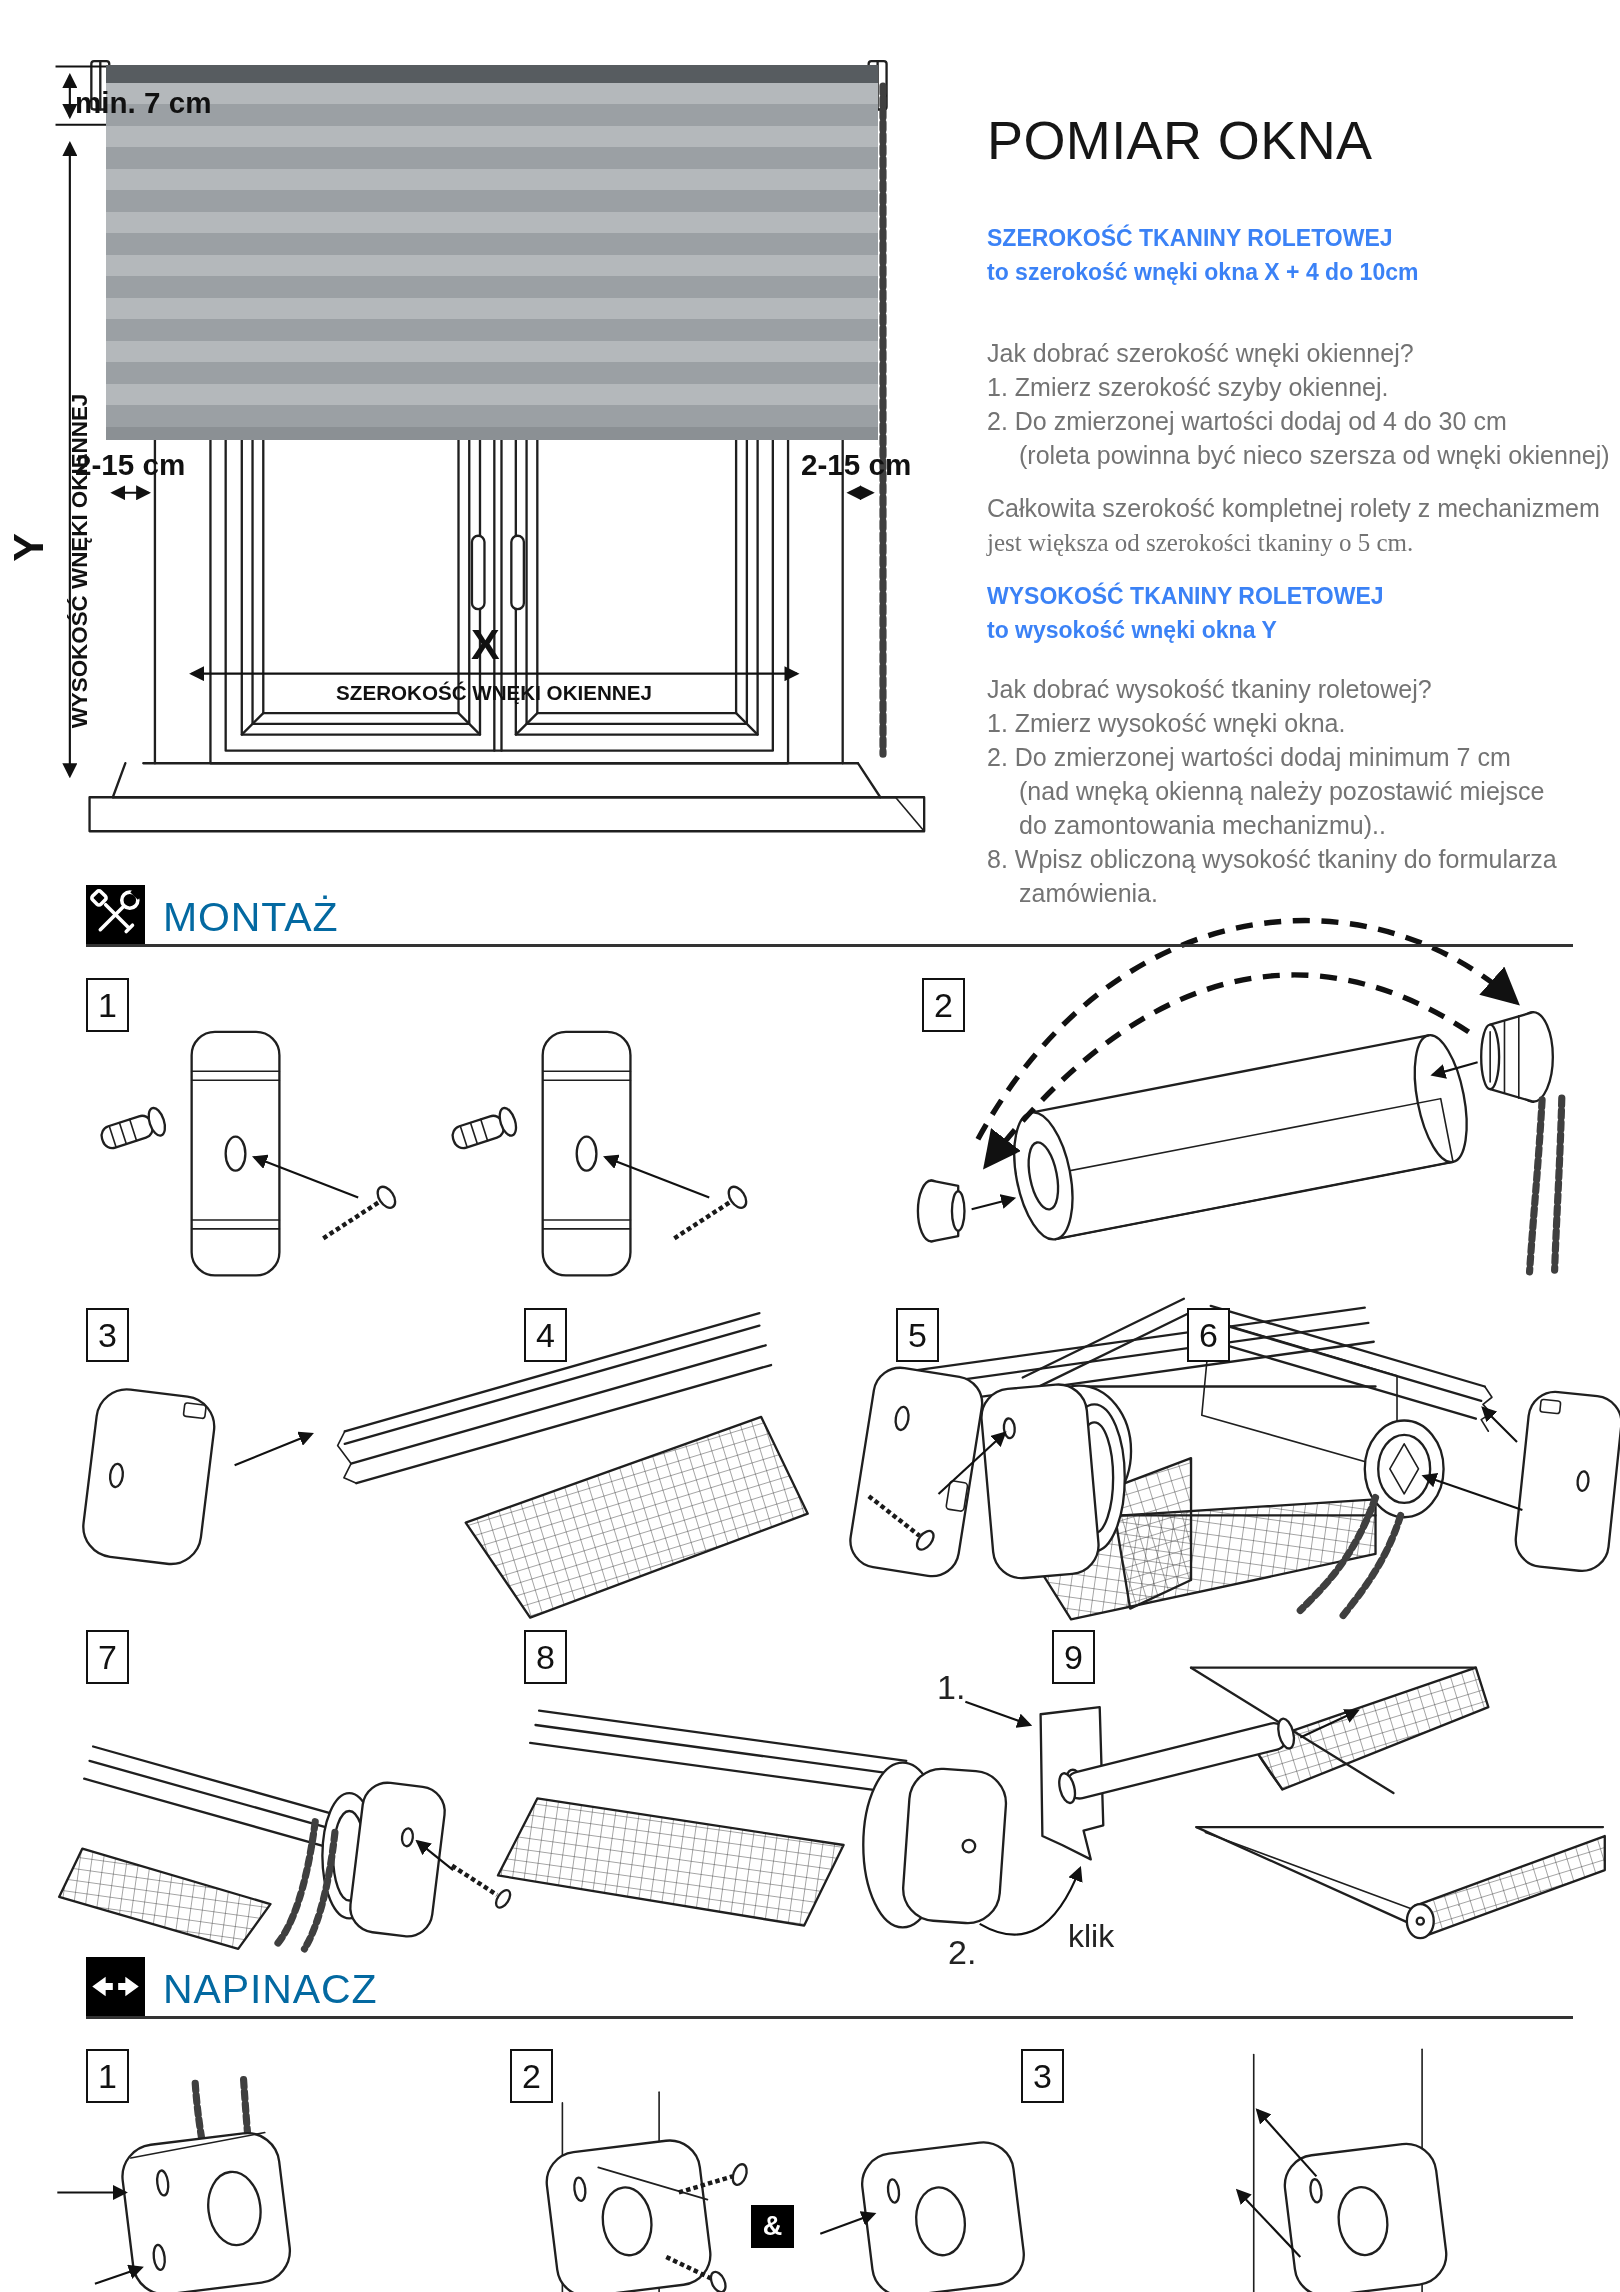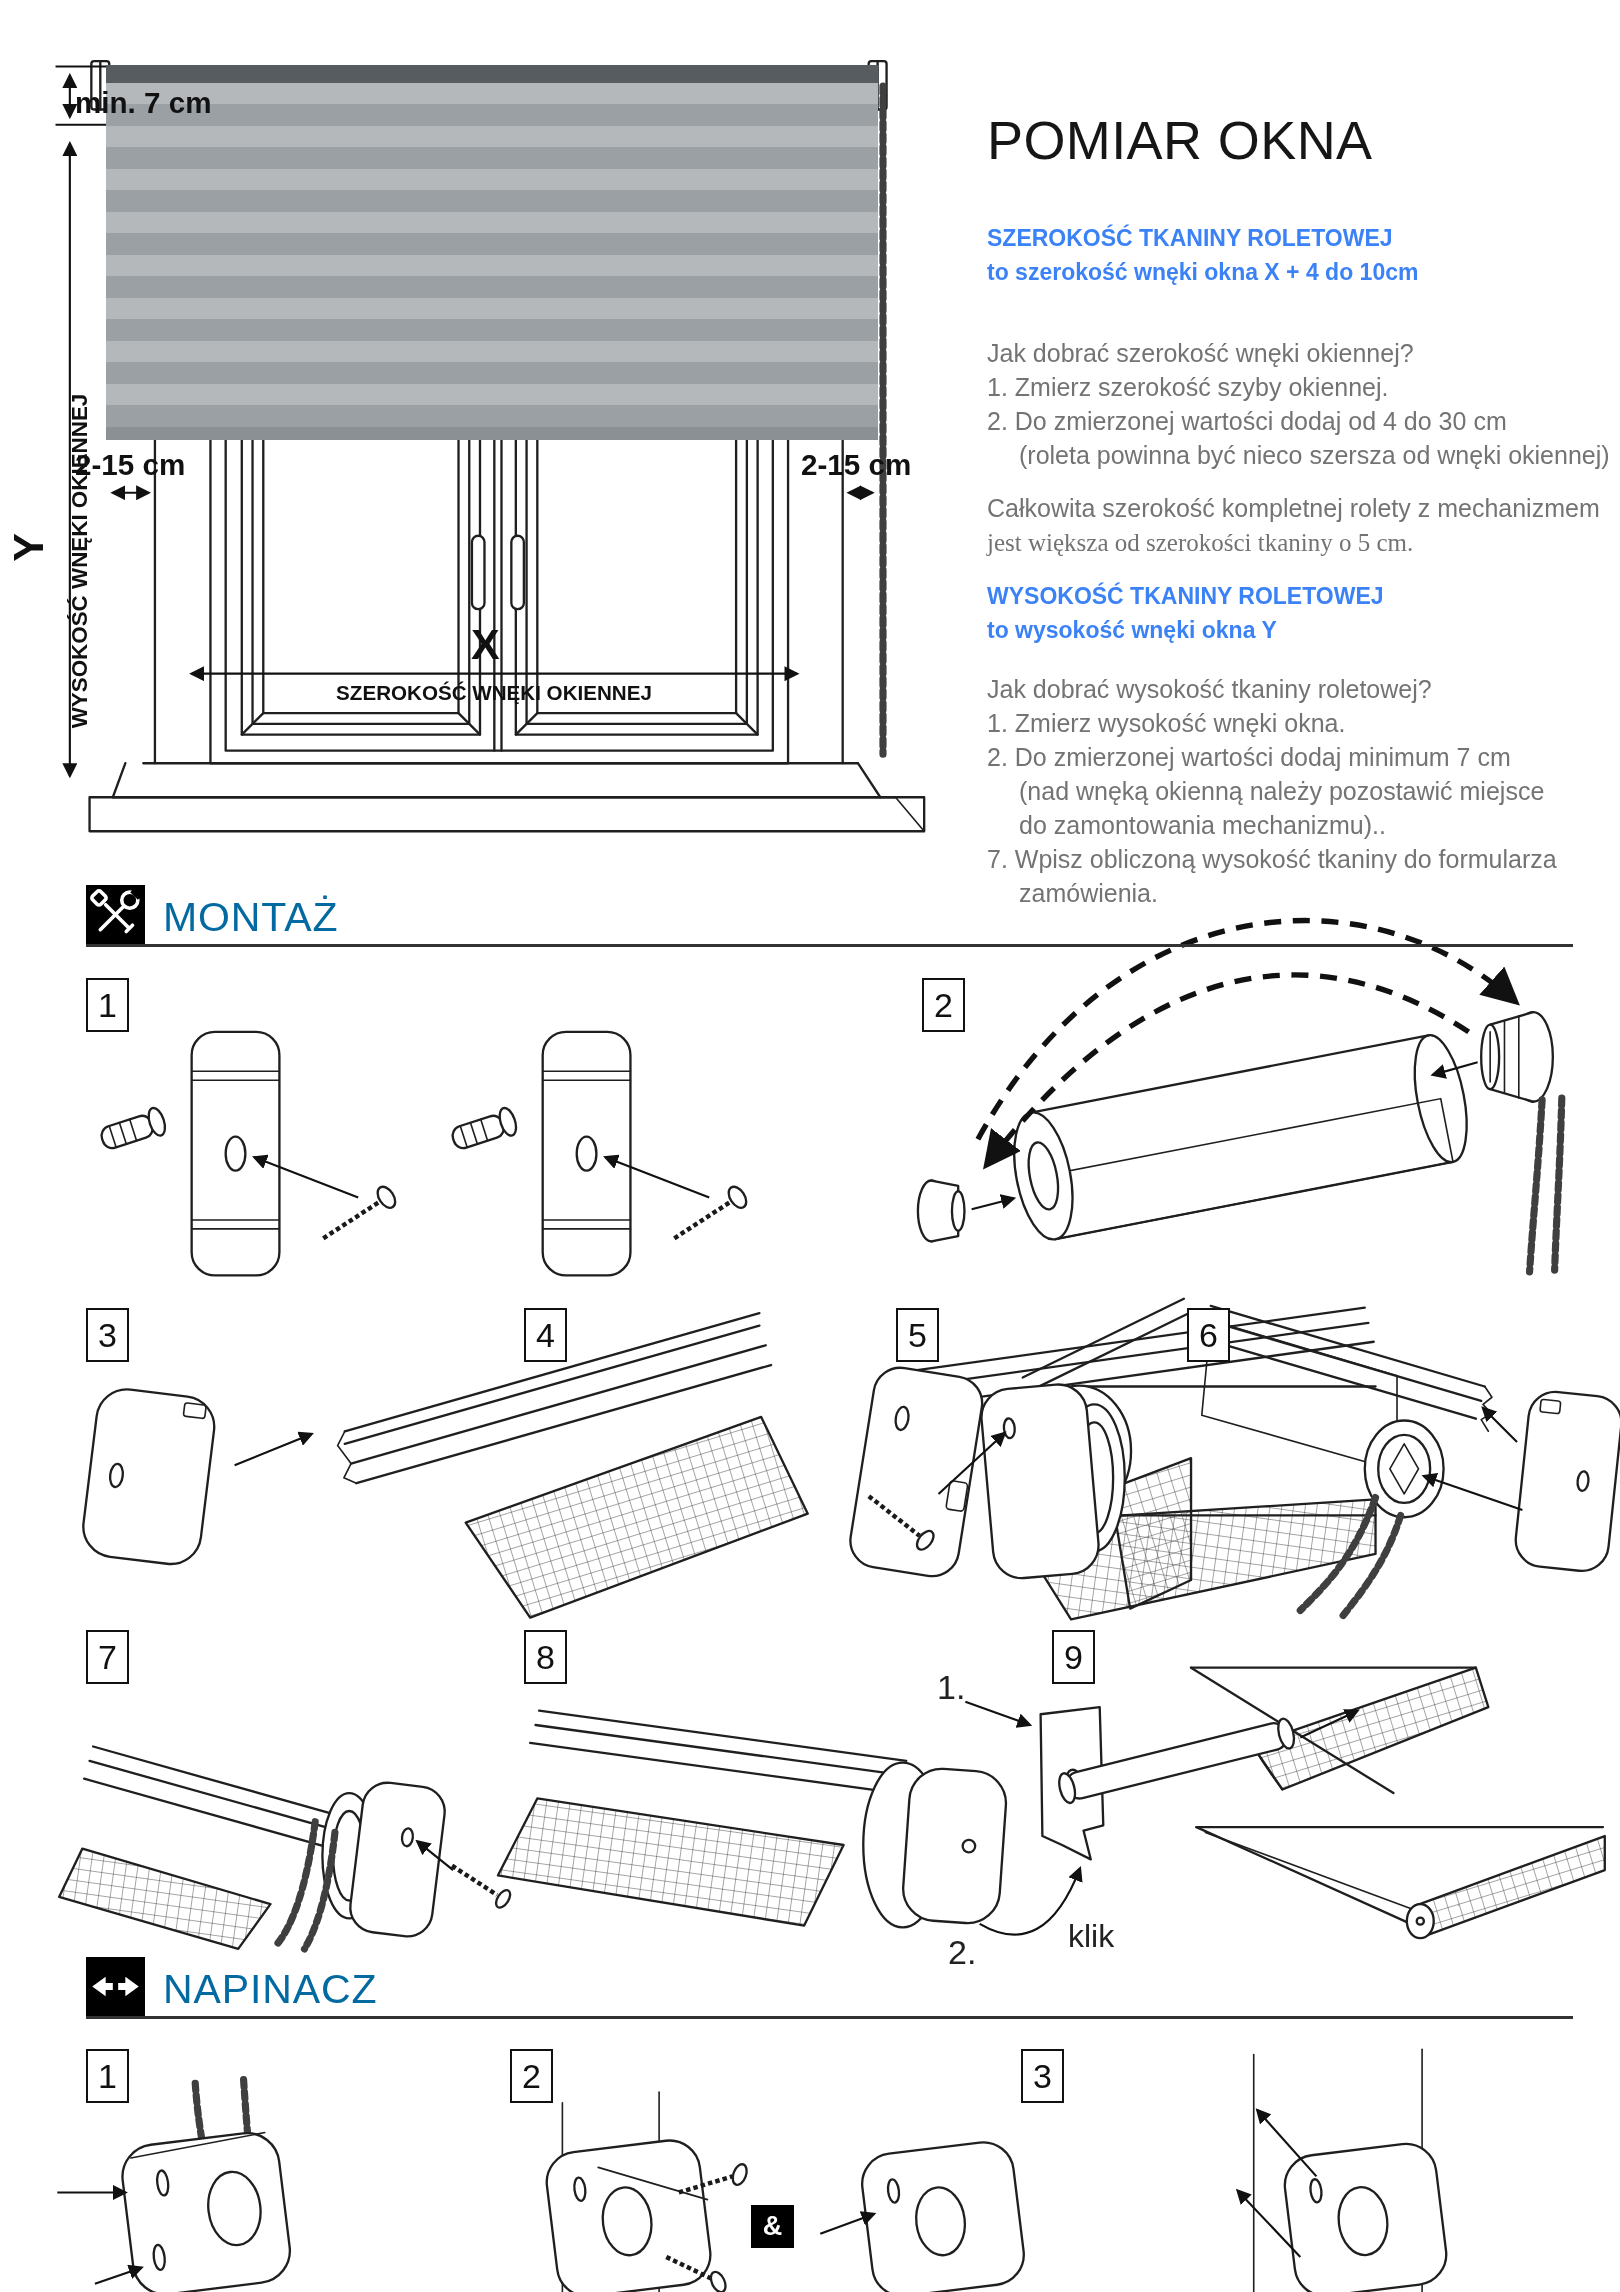--- a/index.html
+++ b/index.html
@@ -328,21 +328,21 @@
   <div class="t28" style="left:1019px;top:442px;">(roleta powinna być nieco szersza od wnęki okiennej)</div>
   <div class="t28" style="left:987px;top:495px;">Całkowita szerokość kompletnej rolety z mechanizmem</div>
   <div class="t28" style="left:987px;top:529px;font-family:Liberation Serif, serif;">jest większa od szerokości tkaniny o 5 cm.</div>
   <div class="h31" style="left:987px;top:582px;">WYSOKOŚĆ TKANINY ROLETOWEJ</div>
   <div class="h31" style="left:987px;top:616px;">to wysokość wnęki okna Y</div>
   <div class="t28" style="left:987px;top:676px;">Jak dobrać wysokość tkaniny roletowej?</div>
   <div class="t28" style="left:987px;top:710px;">1. Zmierz wysokość wnęki okna.</div>
   <div class="t28" style="left:987px;top:744px;">2. Do zmierzonej wartości dodaj minimum 7 cm</div>
   <div class="t28" style="left:1019px;top:778px;">(nad wnęką okienną należy pozostawić miejsce</div>
   <div class="t28" style="left:1019px;top:812px;">do zamontowania mechanizmu)..</div>
-  <div class="t28" style="left:987px;top:846px;">7. Wpisz obliczoną wysokość tkaniny do formularza</div>
+  <div class="t28" style="left:987px;top:846px;">8. Wpisz obliczoną wysokość tkaniny do formularza</div>
   <div class="t28" style="left:1019px;top:880px;">zamówienia.</div>
 
   <div class="hicon" style="left:86px;top:885px;">
     <svg width="59" height="59" viewBox="0 0 66 66">
       <g stroke="#fff" fill="none" stroke-width="4" stroke-linecap="round">
         <rect x="8" y="8" width="13" height="13" rx="3" transform="rotate(45 14.5 14.5)"></rect>
         <line x1="22" y1="22" x2="48" y2="48"></line>
         <line x1="45" y1="52" x2="52" y2="45"></line>
         <line x1="16" y1="50" x2="42" y2="24"></line>
         <circle cx="49" cy="17" r="9"></circle>

